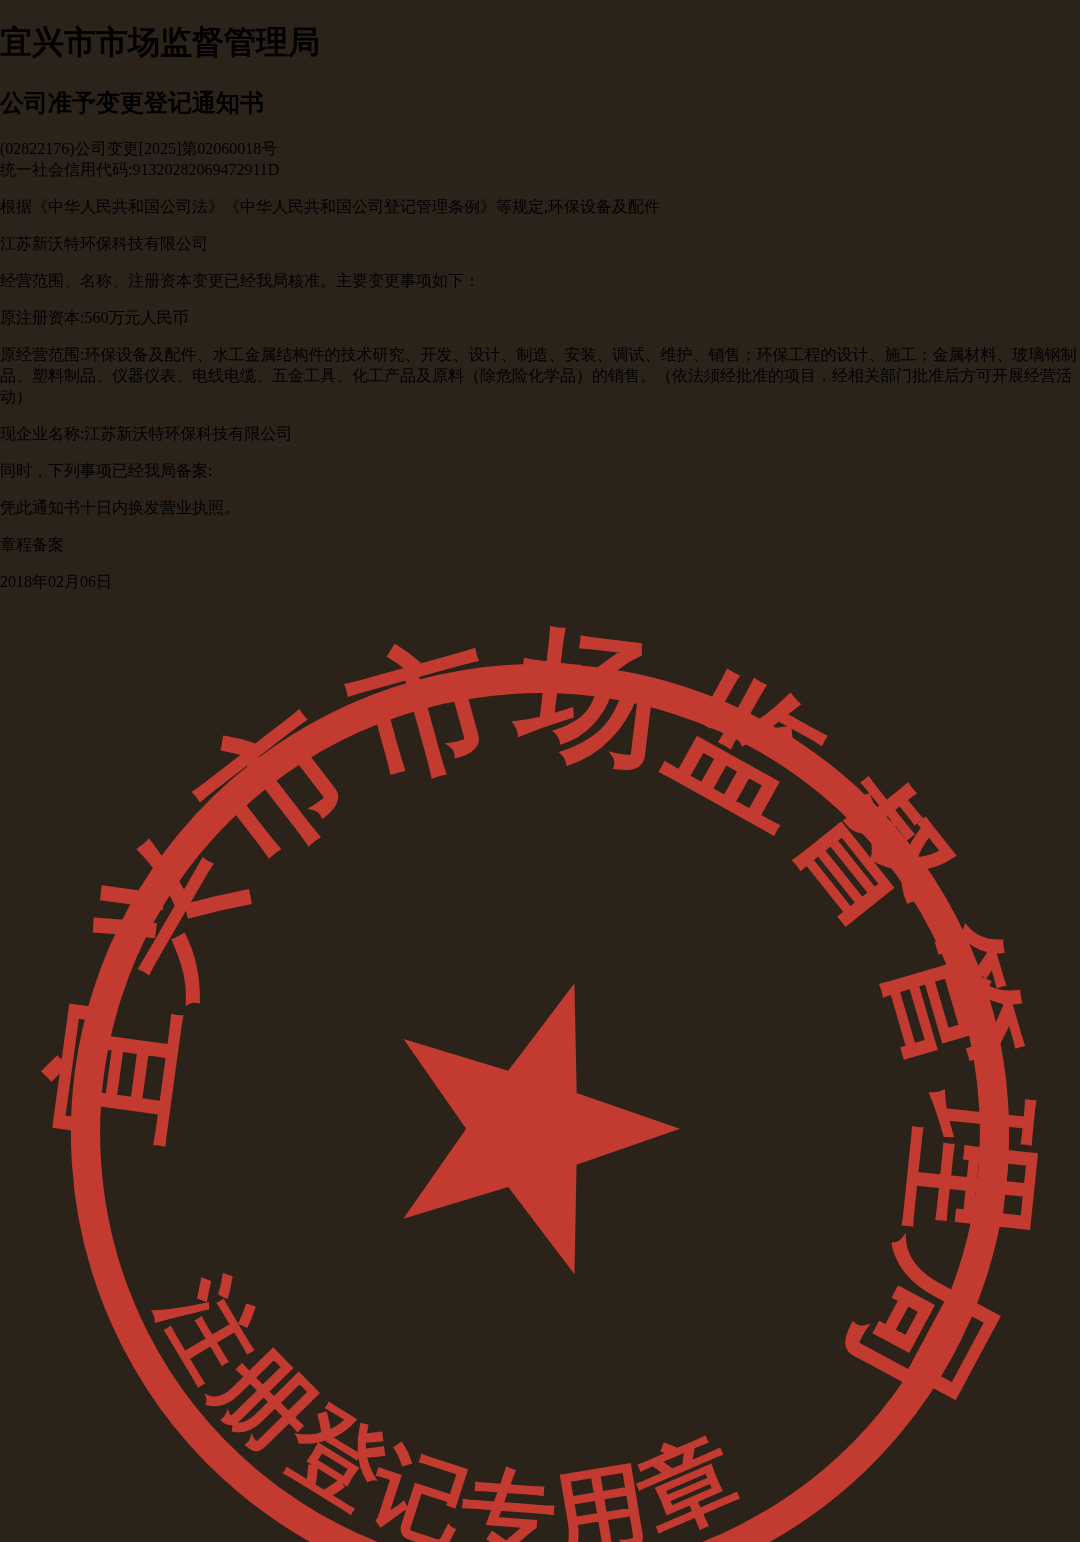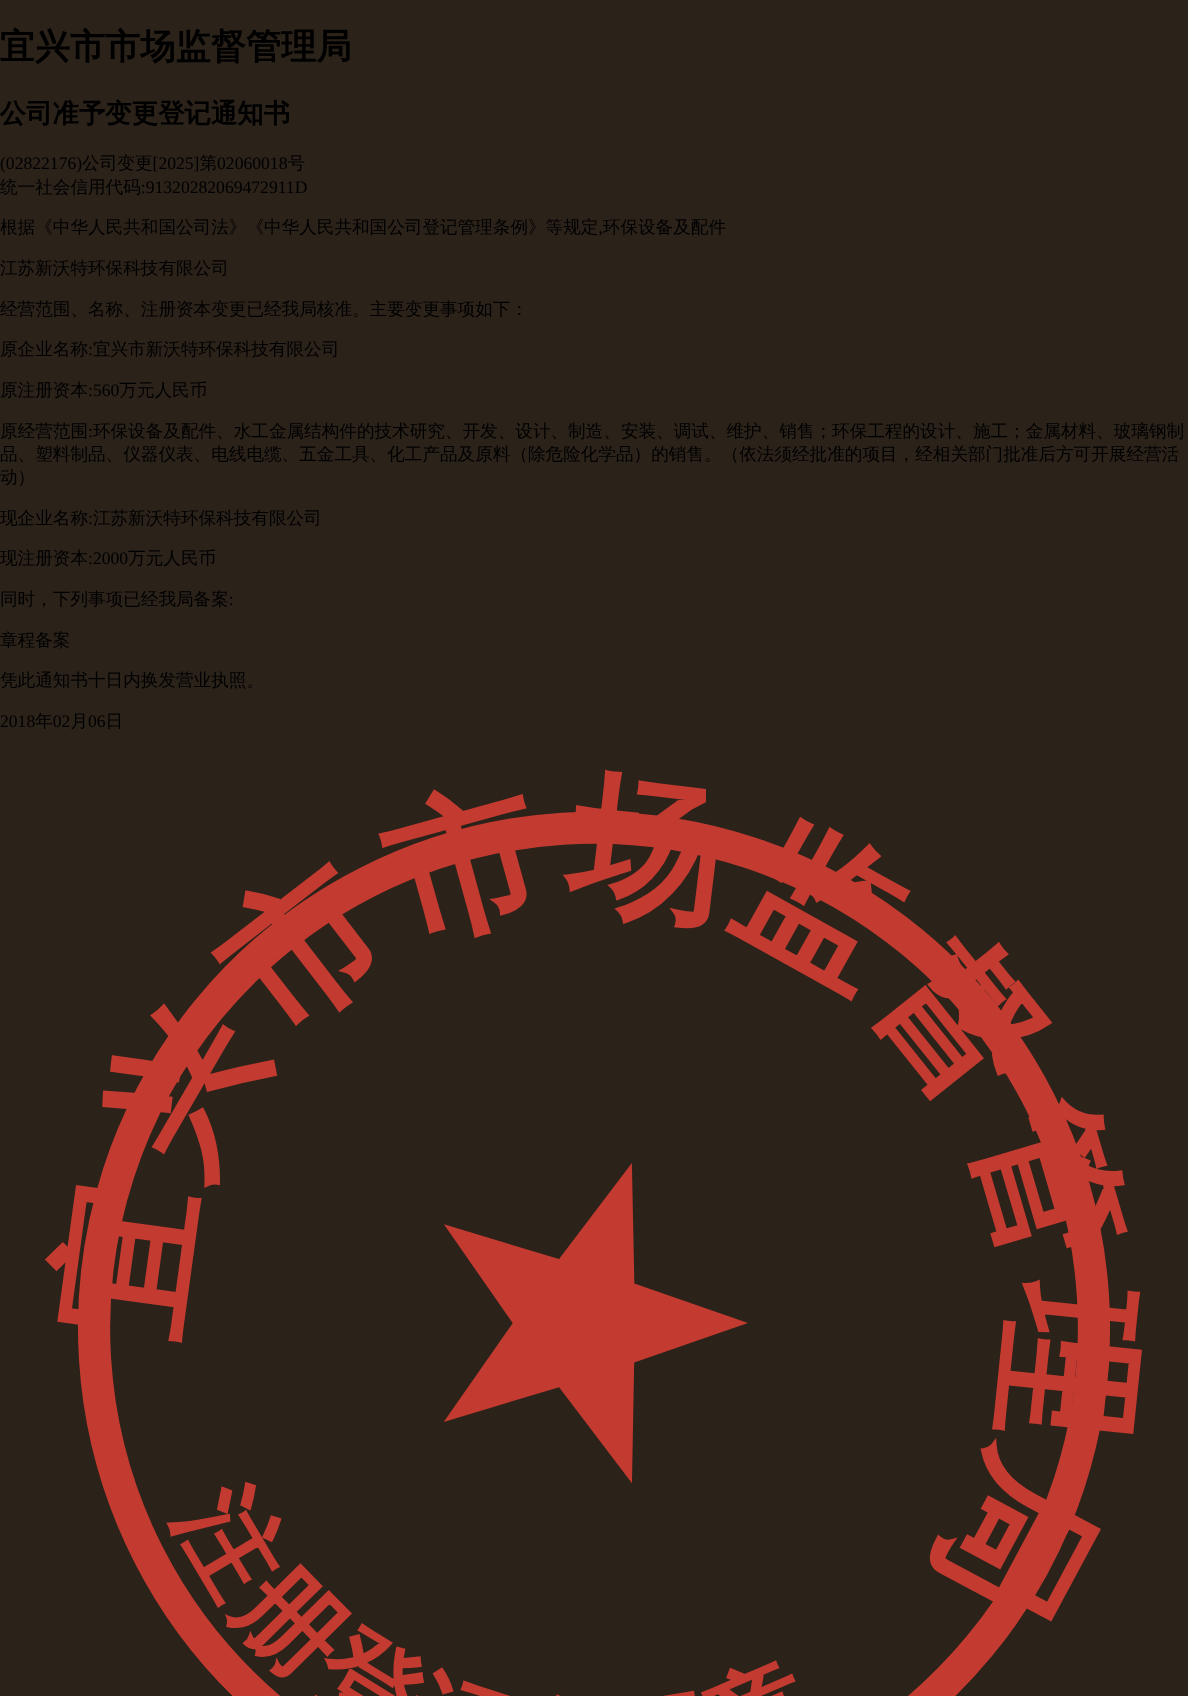--- a/index.html
+++ b/index.html
@@ -60,29 +60,27 @@
       <h1 class="abs center authority">宜兴市市场监督管理局</h1>
       <h2 class="abs center title">公司准予变更登记通知书</h2>
       <div class="abs center doc-number">(02822176)公司变更[2025]第02060018号</div>
       <div class="abs center credit-code">统一社会信用代码:91320282069472911D</div>
 
       <p class="abs blk intro">根据《中华人民共和国公司法》《中华人民共和国公司登记管理条例》等规定,环保设备及配件</p>
 
       <div class="abs center company">江苏新沃特环保科技有限公司</div>
       <p class="abs blk approval">经营范围、名称、注册资本变更已经我局核准。主要变更事项如下：</p>
 
-      <p class="abs blk item item-1">原企业名称:宜兴市新沃特环保科技有限公司</p>
       <p class="abs blk item item-2">原注册资本:560万元人民币</p>
       <p class="abs blk item item-3">原经营范围:环保设备及配件、水工金属结构件的技术研究、开发、设计、制造、安装、调试、维护、销售；环保工程的设计、施工；金属材料、玻璃钢制品、塑料制品、仪器仪表、电线电缆、五金工具、化工产品及原料（除危险化学品）的销售。（依法须经批准的项目，经相关部门批准后方可开展经营活动）</p>
       <p class="abs blk item item-4">现企业名称:江苏新沃特环保科技有限公司</p>
-      <p class="abs blk item item-5">现注册资本:2000万元人民币</p>
 
       <p class="abs blk filing-note">同时，下列事项已经我局备案:</p>
+      <p class="abs blk instruction">凭此通知书十日内换发营业执照。</p>
       <p class="abs blk filing-item">章程备案</p>
-      <p class="abs blk instruction">凭此通知书十日内换发营业执照。</p>
 
       <div class="abs date">2018年02月06日</div>
 
       <svg class="seal" viewBox="0 0 240 240" aria-hidden="true">
         <g transform="rotate(18 120 120)">
           <circle cx="120" cy="120" r="101" fill="none" stroke="var(--seal-red,#c23a30)" stroke-width="6.5"></circle>
           <path id="sealArc" d="M 42,152 A 85,85 0 1 1 198,152" fill="none"></path>
           <text font-size="31" font-weight="bold" letter-spacing="2" fill="var(--seal-red,#c23a30)" font-family="&quot;Liberation Sans&quot;,&quot;DejaVu Sans&quot;,sans-serif">
             <textPath href="#sealArc" startOffset="50%" text-anchor="middle">宜兴市市场监督管理局</textPath>
           </text>

